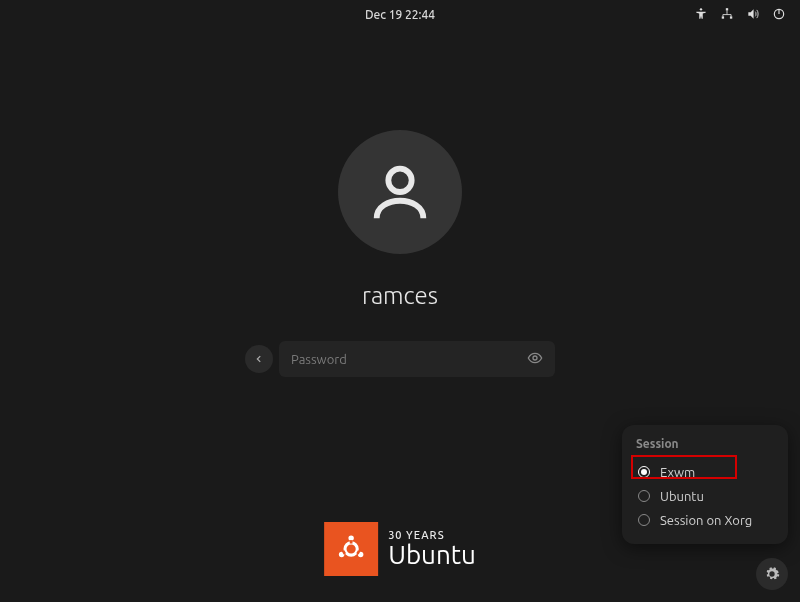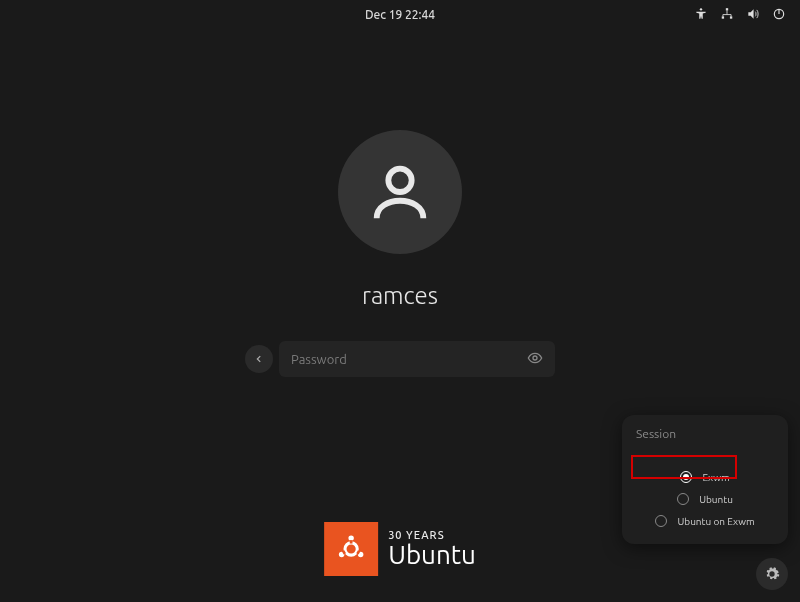--- a/index.html
+++ b/index.html
@@ -79,26 +79,26 @@
   .brand-name{font-size:26px; color:#fff; font-weight:400;}
 
   
   .session-popup{
     position:absolute; right:12px; bottom:58px;
     width:166px; background:#1f1f1f; border-radius:12px;
     padding:12px 14px 12px 14px;
     box-shadow: 0 4px 18px rgba(0,0,0,.5);
   }
   .session-popup .heading{
-    font-size:12px; color:#8a8a8a; font-weight:400; margin-bottom:26px;
+    font-size:12px; color:#8a8a8a; font-weight:700; margin-bottom:10px;
   }
   .session-item{
     display:flex; align-items:center; gap:10px;
-    padding:5px 2px; font-size:10px; color:#d0d0d0;
-    border-radius:4px; cursor:pointer;justify-content:center;
+    padding:5px 2px; font-size:13px; color:#d0d0d0;
+    border-radius:4px; cursor:pointer;
   }
   .session-item .radio{
     width:12px; height:12px; border-radius:50%;
     border:1.5px solid #888; position:relative; flex-shrink:0;
   }
   .session-item.selected .radio{border-color:#fff;}
   .session-item.selected .radio::after{
     content:""; position:absolute; left:2px; top:2px;
     width:6px; height:6px; border-radius:50%; background:#fff;
   }
@@ -201,21 +201,21 @@
       <div class="session-item selected">
         <span class="radio"></span>
         <span>Exwm</span>
       </div>
       <div class="session-item">
         <span class="radio"></span>
         <span>Ubuntu</span>
       </div>
       <div class="session-item">
         <span class="radio"></span>
-        <span>Ubuntu on Exwm</span>
+        <span>Session on Xorg</span>
       </div>
     </div>
 </div>
 
 <div class="highlight-box" style="left:631px; top:455px; width:106px; height:24px;"></div>
 
 <div class="gear-btn">
   <svg viewBox="0 0 24 24" fill="#bbb">
       <path d="M12 8a4 4 0 100 8 4 4 0 000-8zm9 4l2 1-1 3-2-.5c-.4.5-.9 1-1.5 1.3l.3 2.2-3 1-1-2c-.6.1-1.2.1-1.8 0l-1 2-3-1 .3-2.2c-.6-.3-1.1-.8-1.5-1.3L5 16l-1-3 2-1c0-.6 0-1.2.1-1.8L4 9l1-3 2 .5c.4-.5.9-1 1.5-1.3L8.2 3l3-1 1 2c.6-.1 1.2-.1 1.8 0l1-2 3 1-.3 2.2c.6.3 1.1.8 1.5 1.3L21 7l1 3-2 1c0 .6 0 1.2-.1 1.8z"></path>
     </svg>

